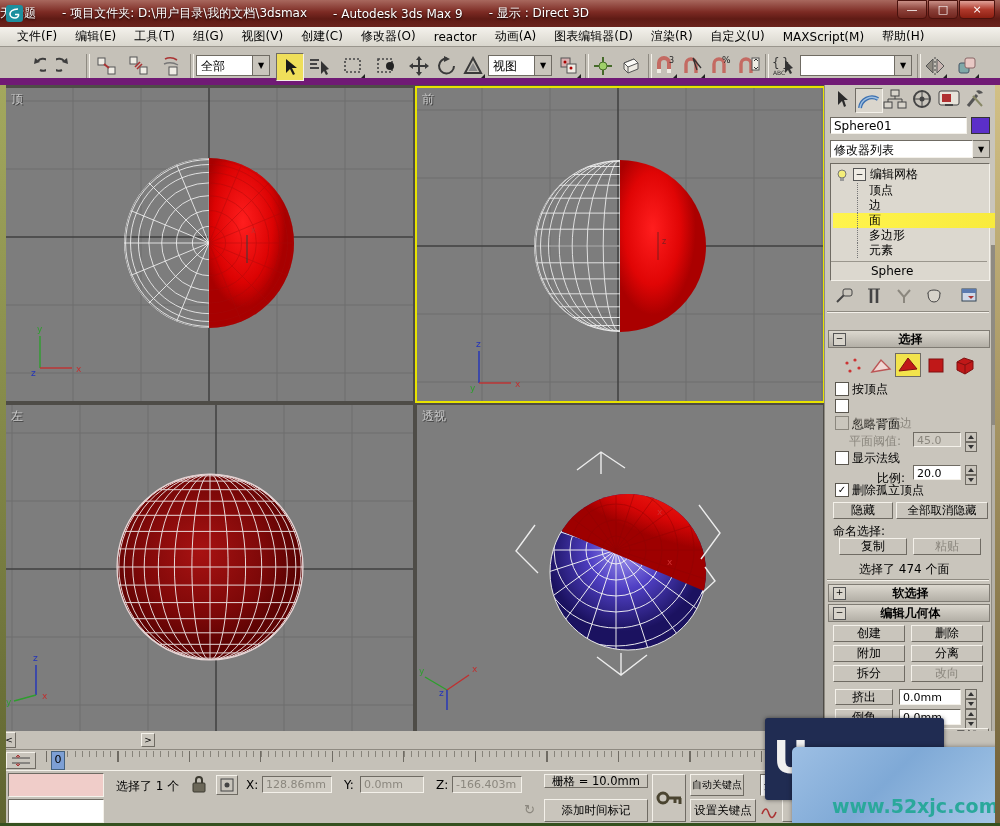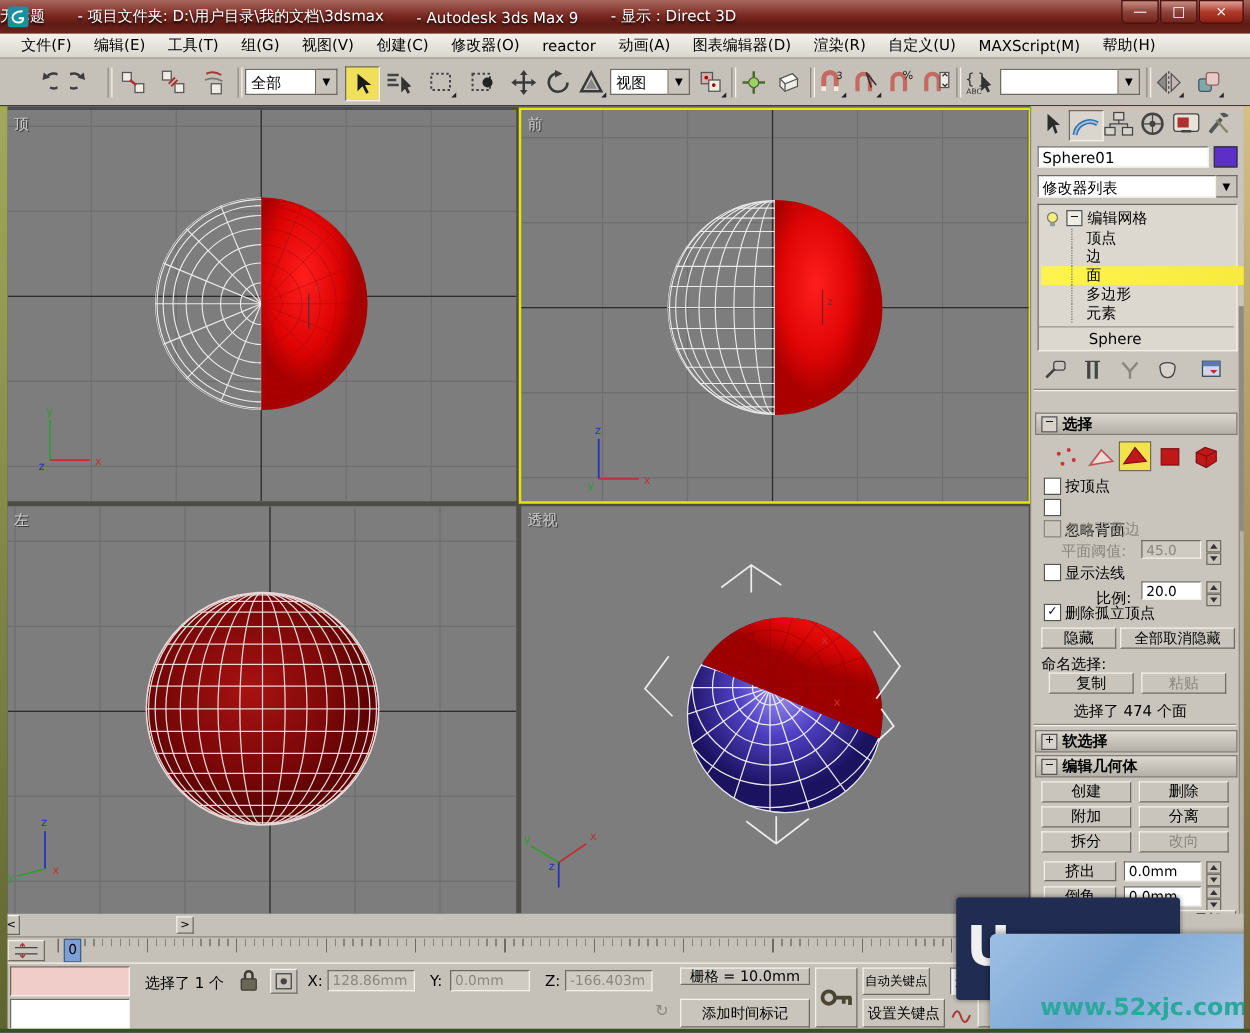--- a/index.html
+++ b/index.html
@@ -23,21 +23,21 @@
   #titlebar .tseg{margin-right:26px;font-size:12px;text-shadow:0 1px 2px #000;white-space:nowrap;}
   .winbtn{width:28px;height:17px;margin-left:1px;border-radius:0 0 4px 4px;
     background:linear-gradient(#c98f86,#8c423a 50%,#71251e);border:1px solid #4a120d;
     color:#fff;font-size:11px;display:flex;align-items:center;justify-content:center;}
   .winbtn.close{width:34px;background:linear-gradient(#e0a198,#b03a2c 50%,#8c1f12);}
   
   #menubar{left:0;top:27px;width:1000px;height:20px;background:linear-gradient(#f4f2ec,#d9d6cd);
     border-bottom:1px solid #9a968d;display:flex;align-items:center;padding-left:8px;}
   #menubar span{padding:2px 9px;white-space:nowrap;font-size:12px;}
   
-  #toolbar{left:0;top:47px;width:1000px;height:38px;background:#c5c1b8;border-bottom:1px solid #701a75;}
+  #toolbar{left:0;top:47px;width:1000px;height:38px;background:#c5c1b8;border-bottom:7px solid #701a75;}
   .tbi{position:absolute;top:6px;width:26px;height:26px;display:flex;align-items:center;justify-content:center;}
   .tbi svg{display:block;}
   .tbi.active{background:#efdf5a;border-top:1px solid #6f6b63;border-left:1px solid #6f6b63;
     border-right:1px solid #f4f1ea;border-bottom:1px solid #f4f1ea;}
   .tbsep{position:absolute;top:7px;width:2px;height:24px;border-left:1px solid #8e8a81;border-right:1px solid #f4f1ea;}
   .tbdrop{position:absolute;top:8px;height:21px;display:flex;}
   .tbdrop .val{flex:1;background:#fff;border:1px solid #6f6b63;padding:2px 4px;font-size:12px;}
   .tbdrop .arr{width:16px;background:#c9c5bc;border:1px solid #6f6b63;border-left:none;
     display:flex;align-items:center;justify-content:center;font-size:8px;}
   
@@ -46,21 +46,21 @@
   .vp.activevp{box-shadow:0 0 0 2px #e8e300;}
   
   #cmdpanel{left:824px;top:85px;width:171px;height:646px;background:#c9c5bc;border-left:1px solid #8e8a81;}
   .ptab{position:absolute;top:3px;width:26px;height:23px;}
   .ptab.pressed{background:#dad6cd;border-top:1px solid #6f6b63;border-left:1px solid #6f6b63;
     border-right:1px solid #f4f1ea;border-bottom:1px solid #f4f1ea;}
   .roll{position:absolute;left:3px;width:160px;height:16px;background:linear-gradient(#dcd8cf,#b3afa6);
     border:1px solid #807c74;display:flex;align-items:center;font-weight:bold;font-size:12px;}
   .roll .pm{width:11px;height:11px;background:#d8d4cb;border:1px solid #555;font-size:9px;line-height:9px;
     text-align:center;margin:0 4px;font-weight:normal;}
-  .roll .rt{flex:1;margin-right:18px;}
+  .roll .rt{flex:1;text-align:center;margin-right:18px;}
   .chk{position:absolute;width:12px;height:12px;background:#fff;border:1px solid #5a564e;font-size:10px;
     line-height:11px;text-align:center;}
   .chk.off2{background:#cac6bd;border-color:#8b877e;}
   .clabel{position:absolute;font-size:12px;white-space:nowrap;}
   .fld{position:absolute;background:#fff;border-top:1px solid #6f6b63;border-left:1px solid #6f6b63;
     border-right:1px solid #f4f1ea;border-bottom:1px solid #f4f1ea;font-size:11px;padding:1px 3px;
     box-sizing:border-box;white-space:nowrap;overflow:hidden;}
   .fld.gray{background:#cfcbc2;color:#8b877e;}
   .spin{position:absolute;width:12px;}
   .spin div{height:8px;background:#c9c5bc;border:1px solid #6f6b63;position:relative;}

